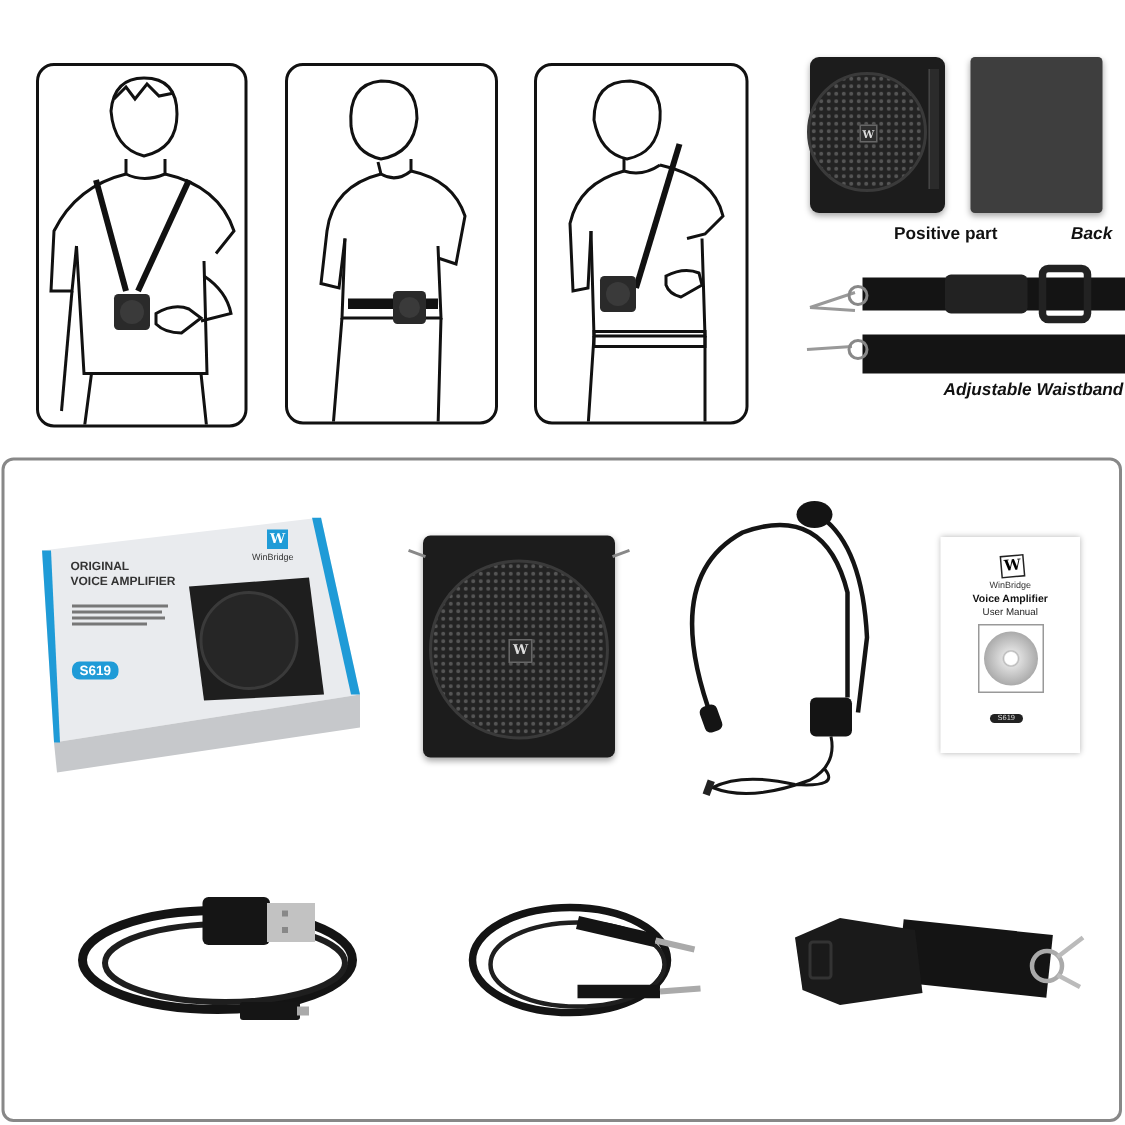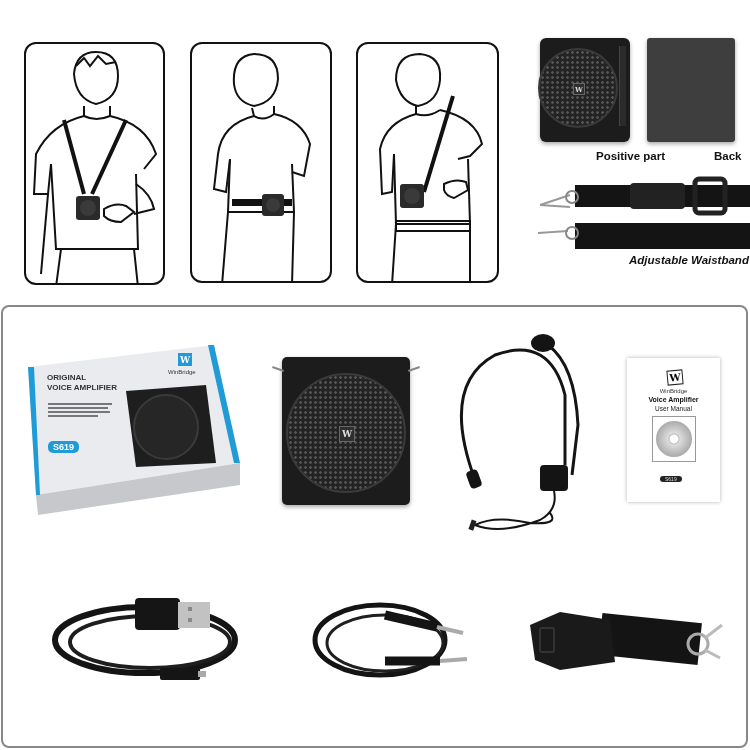--- a/index.html
+++ b/index.html
@@ -76,21 +76,21 @@
 </div>
 
 <div class="speaker" style="left:540px;top:38px;width:90px;height:104px;">
   <div class="grille" style="left:-2px;top:10px;width:80px;height:80px;"></div>
   <div class="wlogo" style="left:33px;top:45px;width:10px;height:10px;font-size:7px;">W</div>
   <div class="abs" style="right:4px;top:8px;width:6px;height:80px;background:#2b2b2b;border-left:1px solid #444;"></div>
 </div>
 <div class="caption" style="left:560px;top:150px;">Positive part</div>
 
 <div class="speaker" style="left:647px;top:38px;width:88px;height:104px;background:#3e3e3e;border-radius:3px;"></div>
-<div class="caption" style="left:678px;top:150px;">Back</div>
+<div class="caption" style="left:678px;top:150px;font-style:italic;">Back</div>
 
 <svg class="abs" style="left:530px;top:175px;" width="220" height="80" viewBox="0 0 220 80">
   <rect x="45" y="10" width="175" height="22" fill="#141414"></rect>
   <rect x="100" y="8" width="55" height="26" rx="4" fill="#222"></rect>
   <rect x="165" y="4" width="30" height="34" rx="4" fill="none" stroke="#222" stroke-width="5"></rect>
   <rect x="45" y="48" width="175" height="26" fill="#141414"></rect>
   <path d="M10 30 L40 20 M10 30 L40 32" stroke="#999" stroke-width="2" fill="none"></path>
   <circle cx="42" cy="22" r="6" fill="none" stroke="#888" stroke-width="2"></circle>
   <path d="M8 58 L38 56" stroke="#999" stroke-width="2"></path>
   <circle cx="42" cy="58" r="6" fill="none" stroke="#888" stroke-width="2"></circle>

